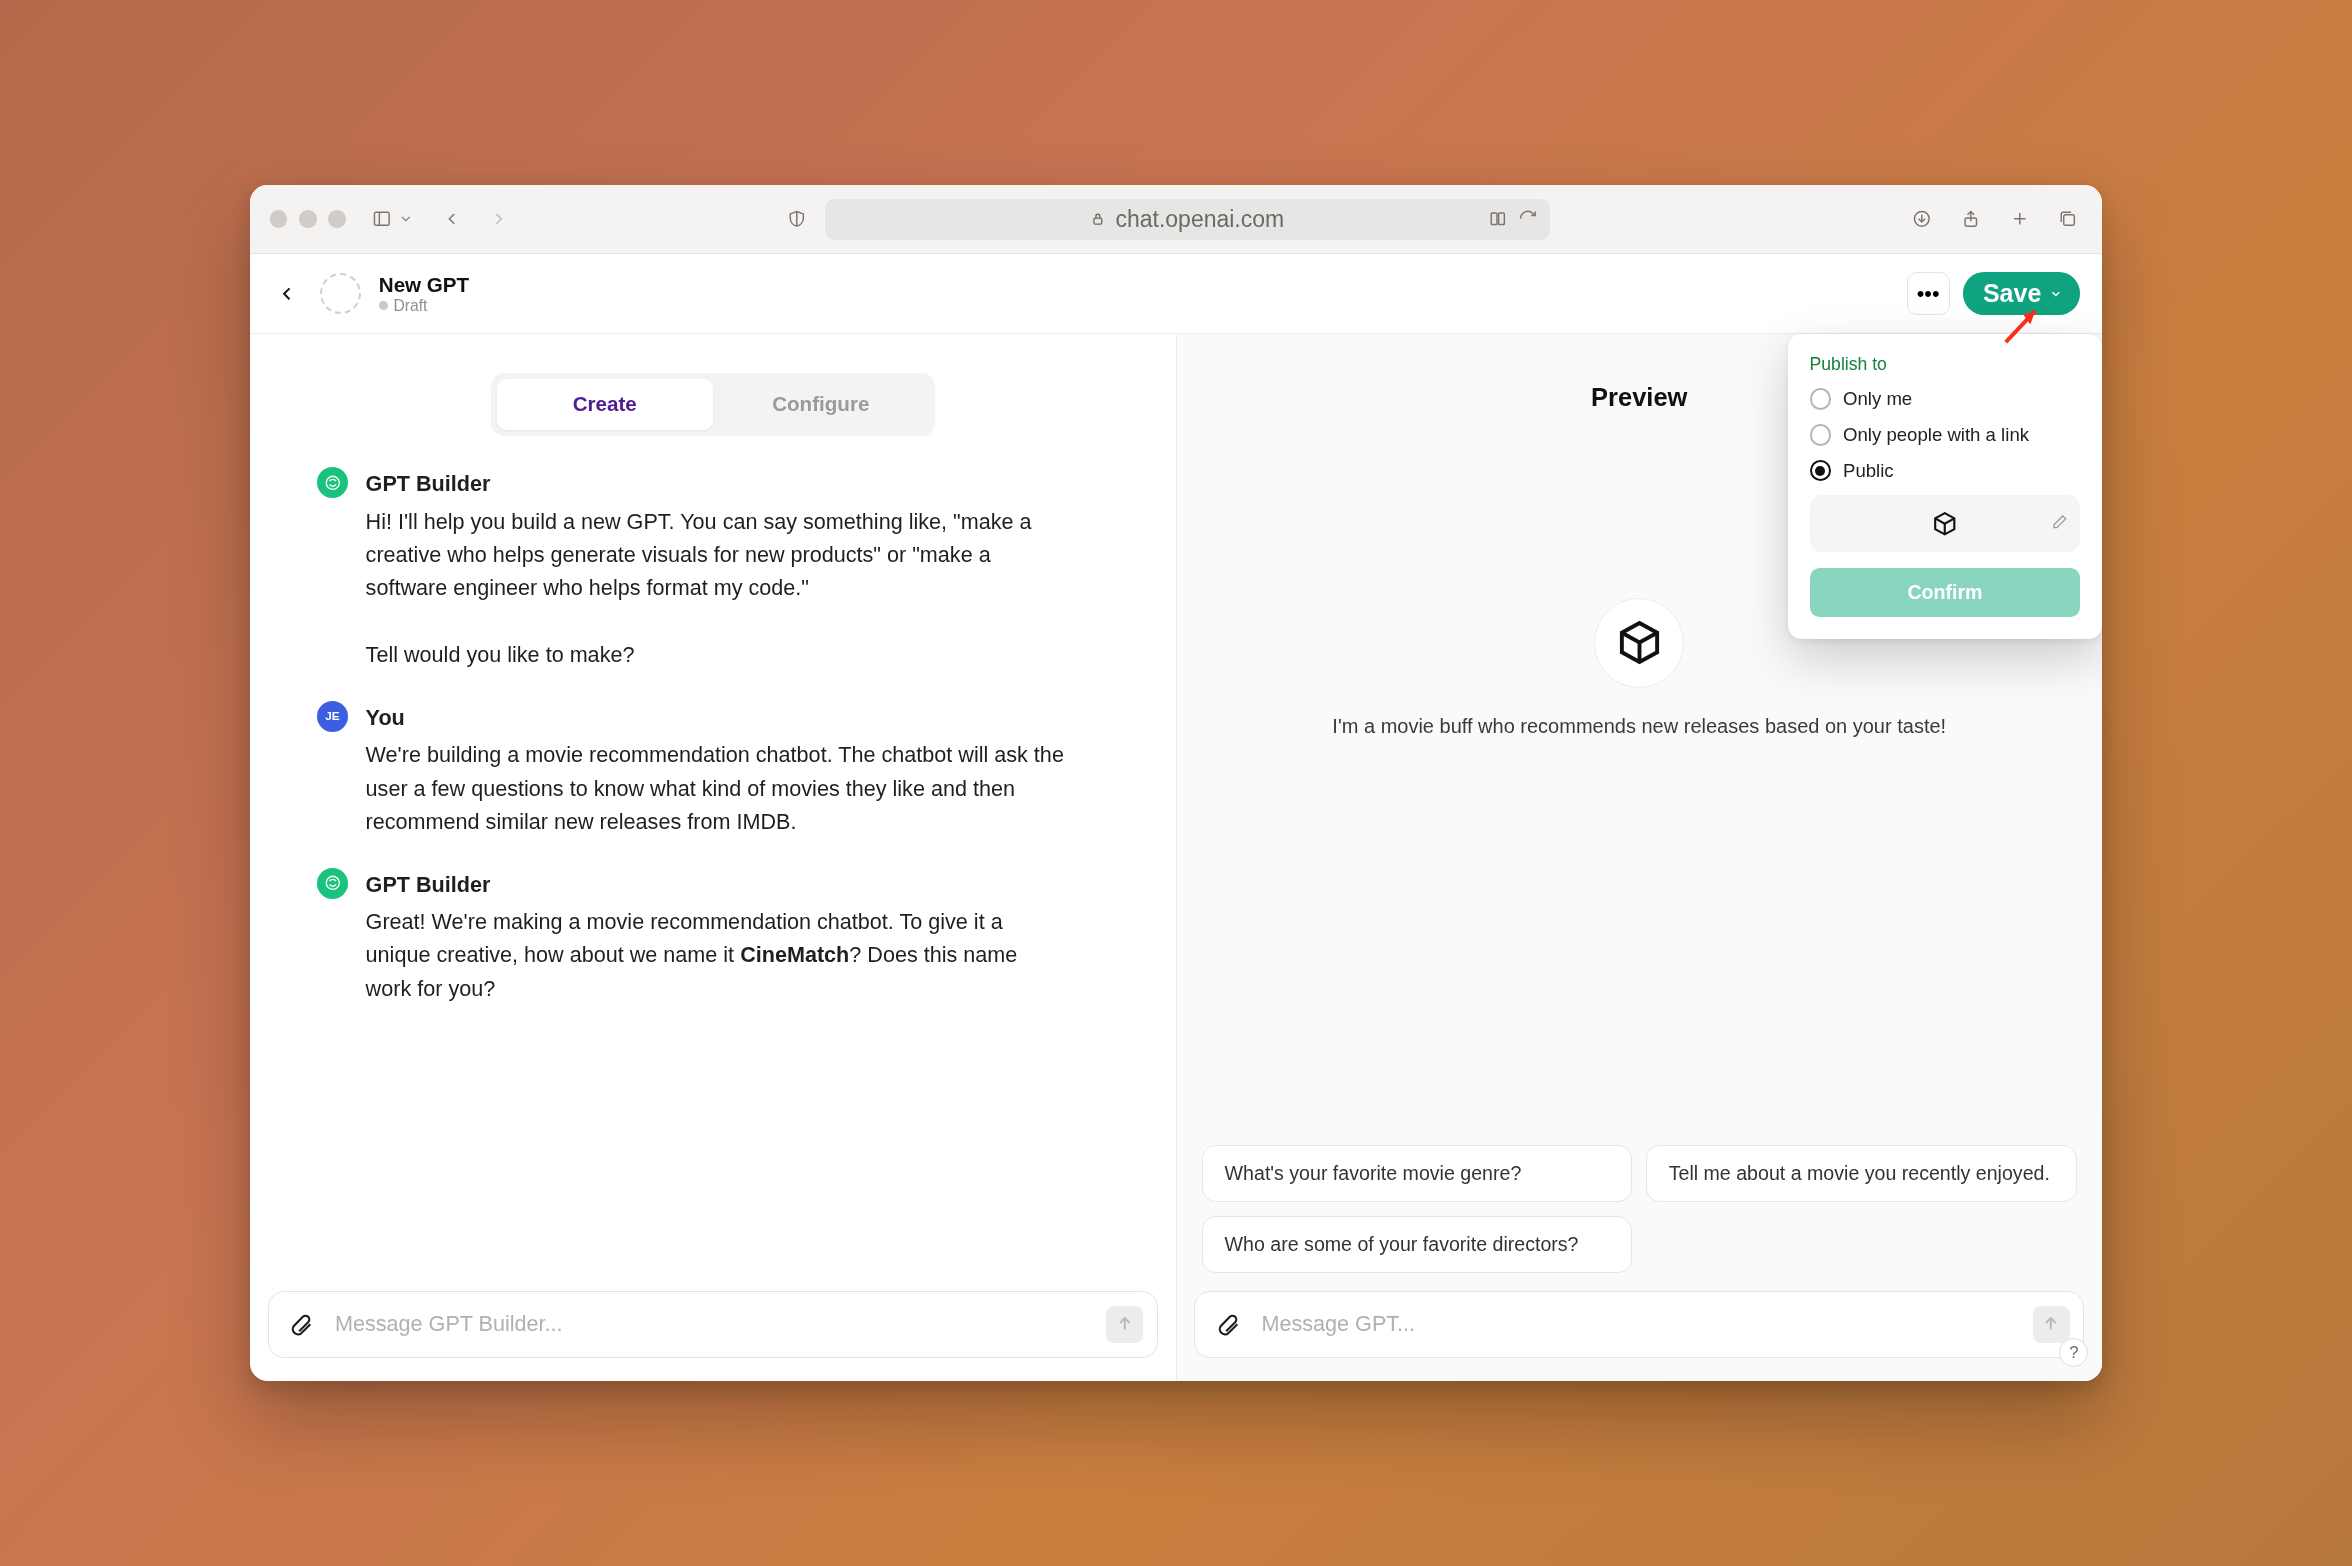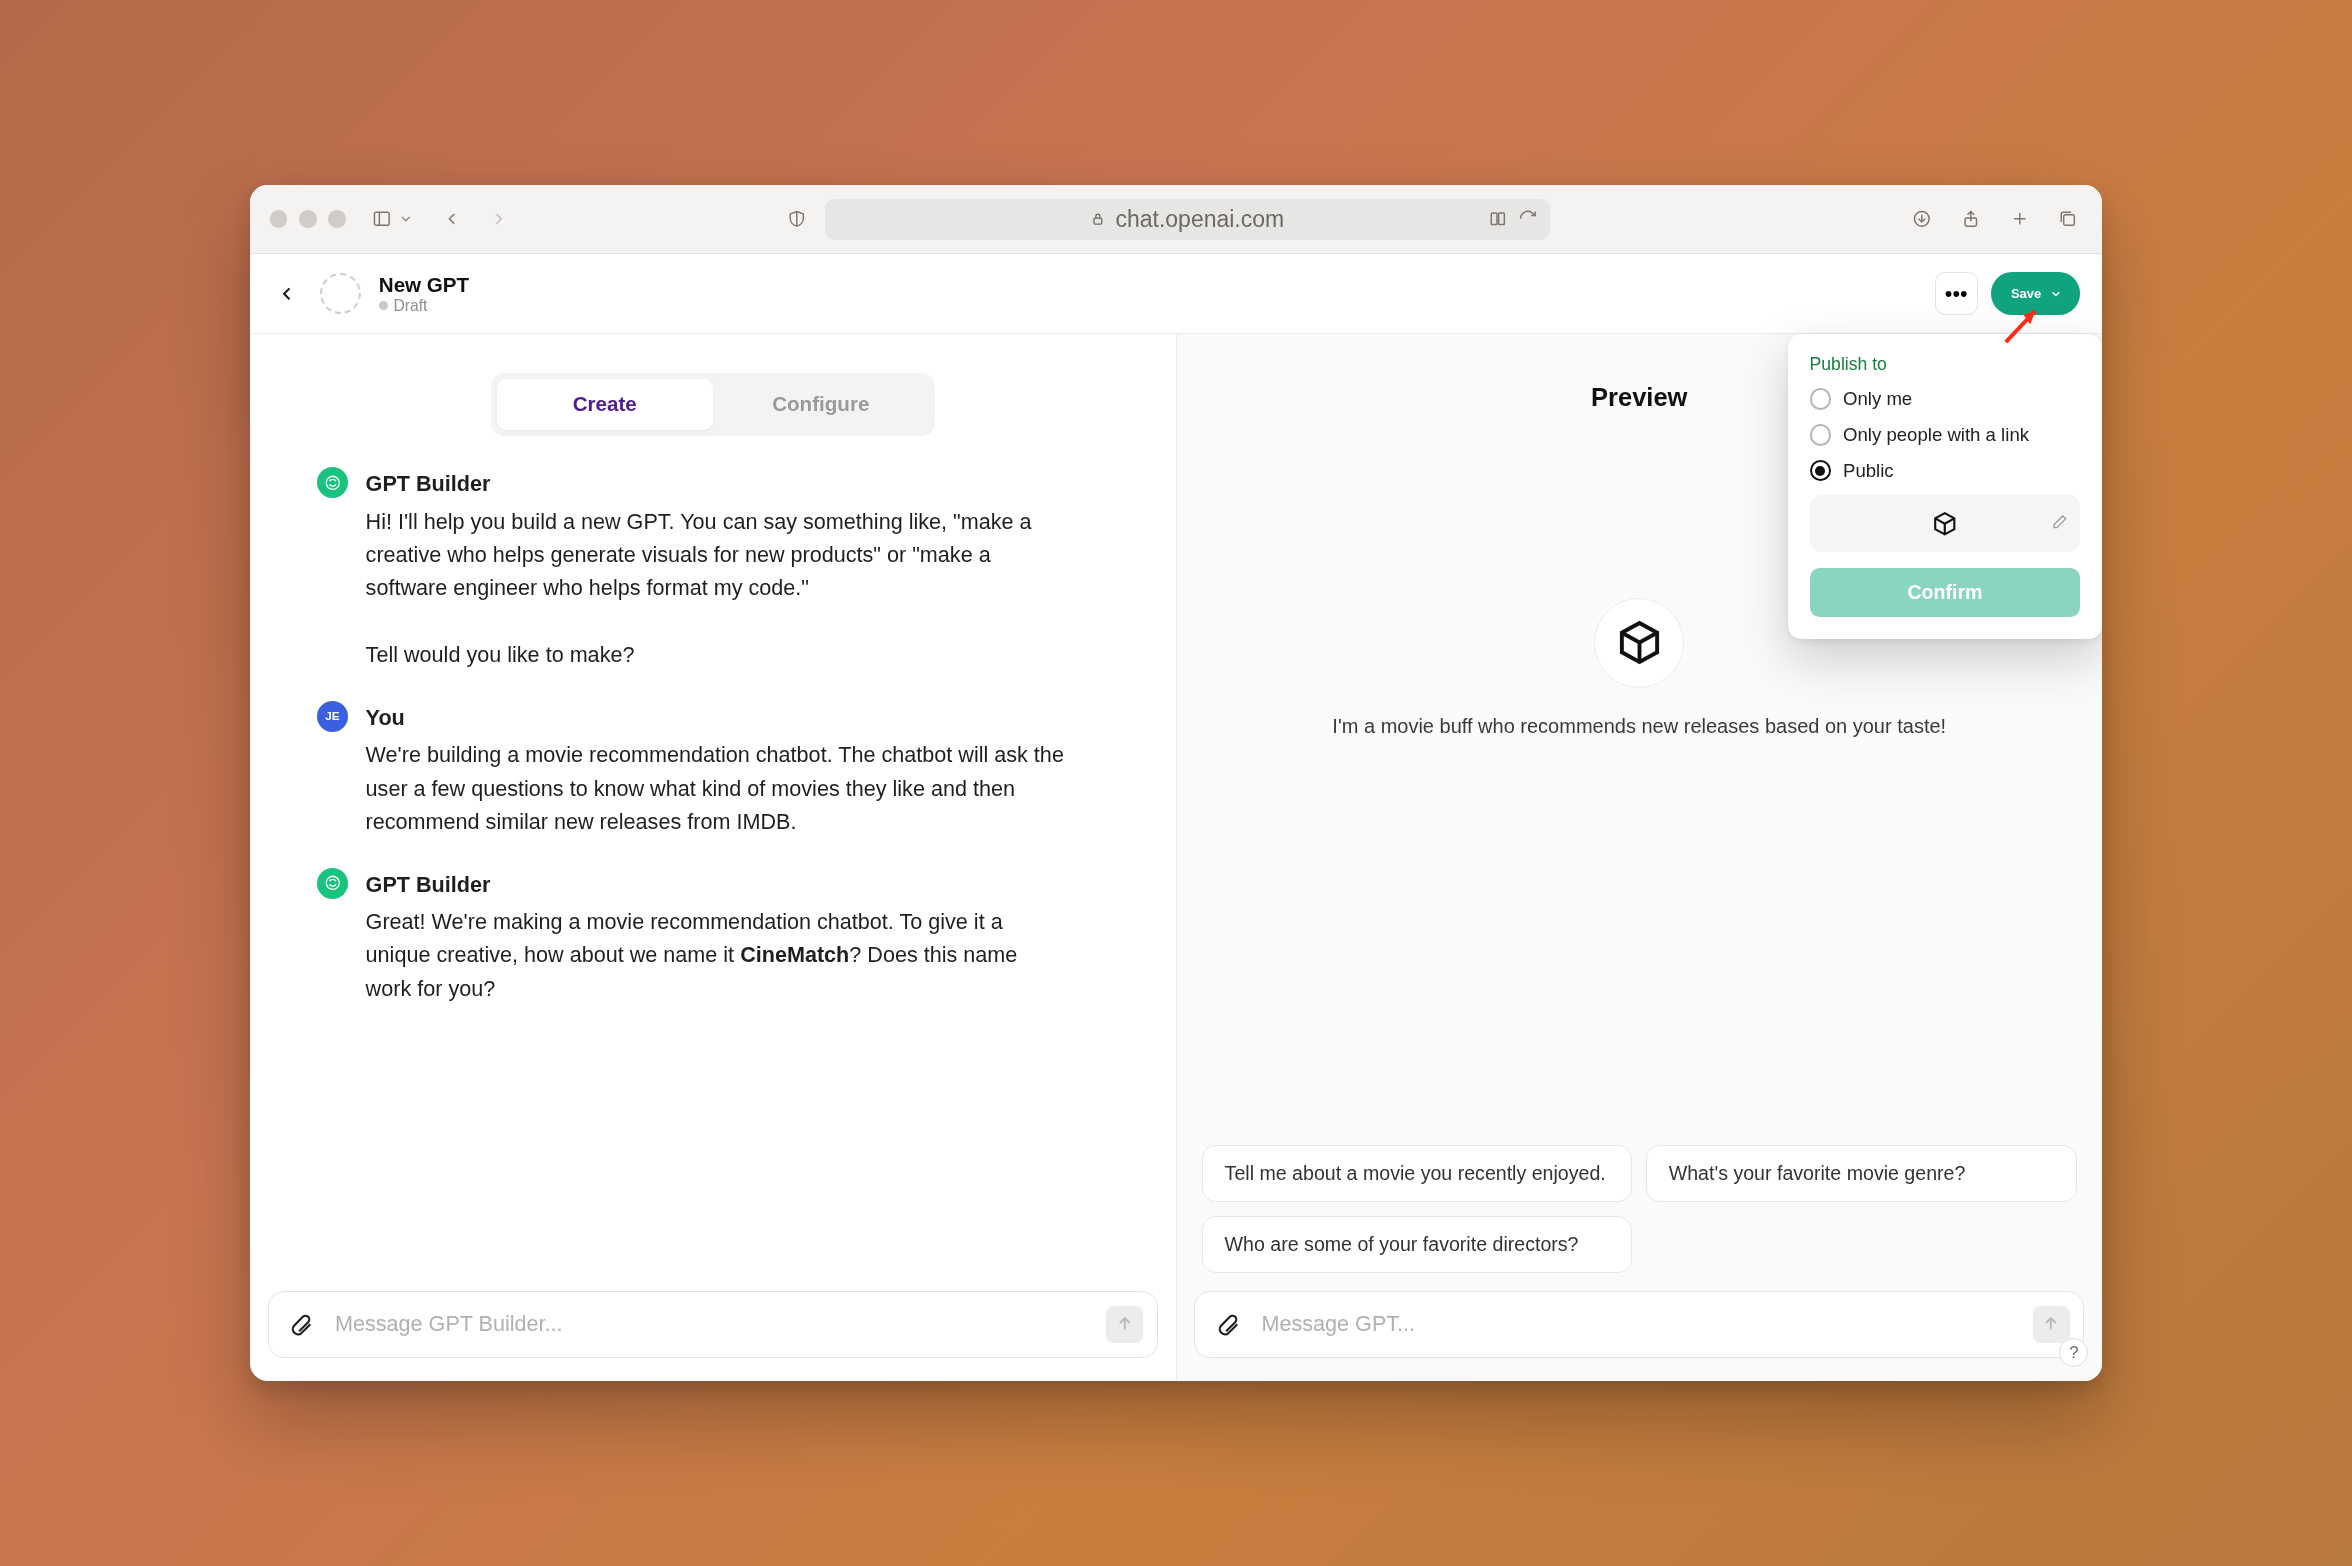--- a/index.html
+++ b/index.html
@@ -51,21 +51,21 @@
   .title-main { font-weight:700; font-size:20.6px; color:#111; }
   .title-sub { font-size:15.7px; color:#8e8e8e; display:flex; align-items:center; gap:5.9px;}
   .title-sub::before { content:""; width:8.8px; height:8.8px; border-radius:50%; background:#c9c9c9; display:inline-block;}
   .hdr-right { margin-left:auto; display:flex; gap:13.7px; align-items:center; position:relative;}
   .more-btn {
     width:43px; height:43px; border:1px solid #e3e3e3; border-radius:9.8px;
     display:flex; align-items:center; justify-content:center; font-size:21.6px; cursor:pointer; background:#fff;
   }
   .save-btn {
     height:43px; padding:0 17.6px 0 19.6px; background:#10a37f; color:#fff; border:none;
-    border-radius:21px; font-size:13px; font-weight:600; display:flex; align-items:center; gap:7.8px; cursor:pointer;
+    border-radius:21px; font-size:25px; font-weight:600; display:flex; align-items:center; gap:7.8px; cursor:pointer;
   }
   .save-btn svg { width:13.7px; height:13.7px; stroke:#fff; fill:none; stroke-width:2.5;}
 
   
   .body { flex:1; display:flex; min-height:0; position:relative;}
   .left, .right { flex:1; display:flex; flex-direction:column; min-width:0;}
   .left { border-right:1px solid #ececec; }
   .right { background:#fafafa; }
 
   
@@ -354,22 +354,22 @@
         <div class="cube-circle">
           <svg viewBox="0 0 24 24">
               <path d="M12 2l9 5v10l-9 5-9-5V7l9-5z"></path>
               <path d="M3 7l9 5 9-5"></path>
               <path d="M12 22V12"></path>
             </svg>
         </div>
         <div class="tagline">I'm a movie buff who recommends new releases based on your taste!</div>
       </div>
       <div class="suggestions">
+        <div class="sugg">What's your favorite movie genre?</div>
         <div class="sugg">Tell me about a movie you recently enjoyed.</div>
-        <div class="sugg">What's your favorite movie genre?</div>
         <div class="sugg">Who are some of your favorite directors?</div>
       </div>
       <div class="input-row">
         <div class="text-input">
           <div class="attach-ico">
             <svg viewBox="0 0 24 24">
                 <path d="M21 12.5l-8.5 8.5a5 5 0 01-7-7L14 5.5a3.5 3.5 0 015 5L10.5 19"></path>
               </svg>
           </div>
           <input type="text" placeholder="Message GPT..." style="">

